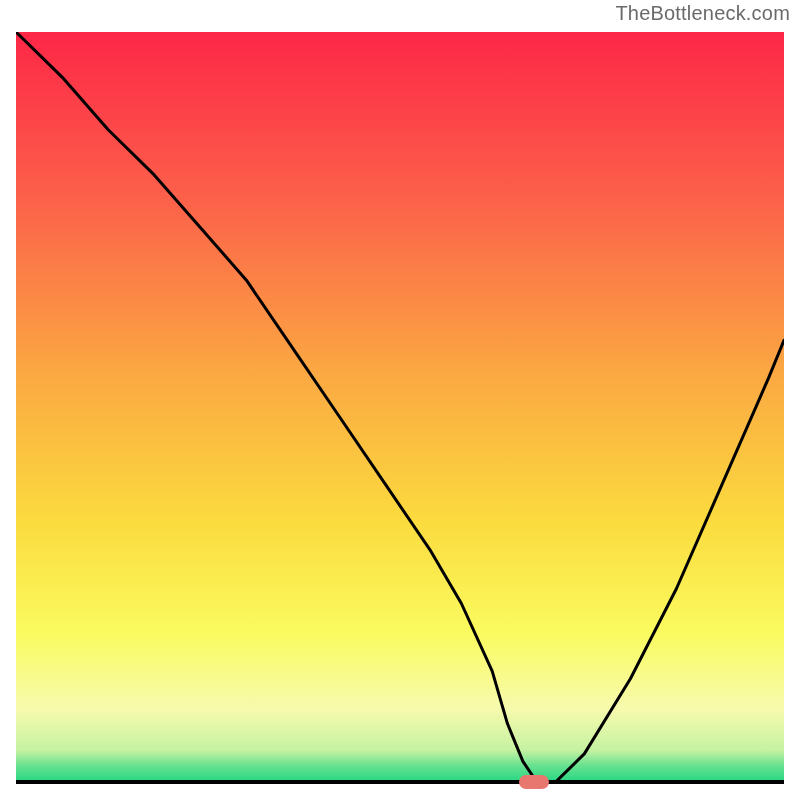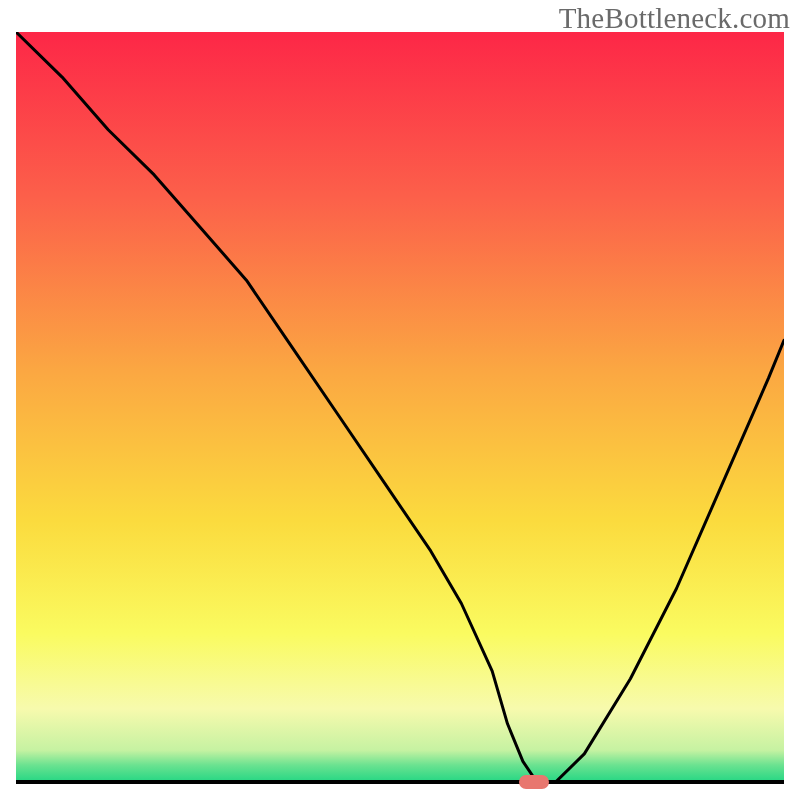--- a/index.html
+++ b/index.html
@@ -14,26 +14,25 @@
   .chart-wrap {
     position: relative;
     width: 800px;
     height: 800px;
   }
   .watermark {
     position: absolute;
     top: 2px;
     right: 10px;
     color: #6a6a6a;
-    font-size: 29px;
+    font-size: 20px;
     font-weight: 400;
     letter-spacing: 0.2px;
     z-index: 5;
     user-select: none;
-    font-family: Liberation Serif, serif;
   }
   .plot-area {
     position: absolute;
     left: 16px;
     top: 32px;
     width: 768px;
     height: 752px;
     box-sizing: border-box;
   }
   svg { display: block; }

